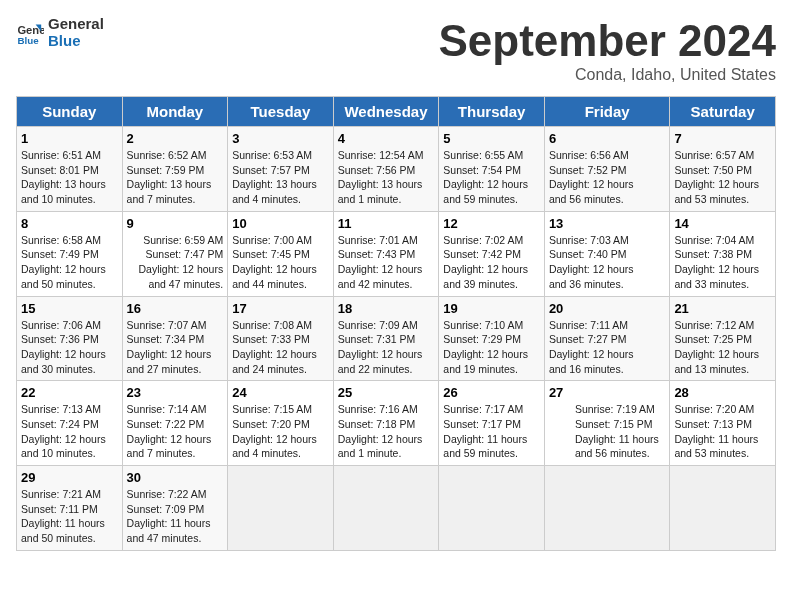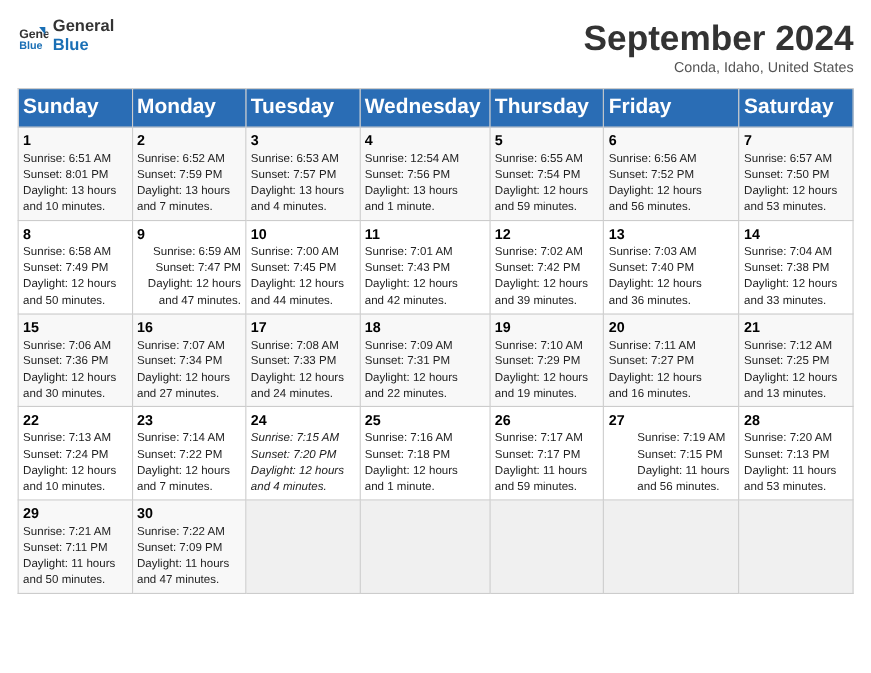--- a/index.html
+++ b/index.html
@@ -22,39 +22,39 @@
       gap: 4px;
     }
     .logo-icon {
       width: 28px;
       height: 28px;
     }
     .title-area {
       text-align: right;
     }
     .main-title {
-      font-size: 32px;
+      font-size: 44px;
       font-weight: bold;
       color: #333;
     }
     .subtitle {
-      font-size: 13px;
+      font-size: 16px;
       color: #555;
     }
     table {
       width: 100%;
       border-collapse: collapse;
       font-size: 11px;
     }
     thead tr th {
       background-color: #2a6db5;
       color: #fff;
       padding: 6px 4px;
-      text-align: left;
-      font-size: 19px;
+      text-align: center;
+      font-size: 15px;
       font-weight: bold;
       border: 1px solid #ccc;
     }
     tbody tr td {
       border: 1px solid #ccc;
       padding: 4px 4px;
       vertical-align: top;
       background: #fff;
       min-width: 100px;
     }
@@ -273,21 +273,21 @@
         </td>
         <td>
           <span class="day-num">23</span>
           <div class="day-info" style="white-space: pre-line;">Sunrise: 7:14 AM
 Sunset: 7:22 PM
 Daylight: 12 hours
 and 7 minutes.</div>
         </td>
         <td>
           <span class="day-num">24</span>
-          <div class="day-info" style="white-space: pre-line; font-style: italic;">Sunrise: 7:15 AM
+          <div class="day-info" style="white-space: pre-line;">Sunrise: 7:15 AM
 Sunset: 7:20 PM
 Daylight: 12 hours
 and 4 minutes.</div>
         </td>
         <td>
           <span class="day-num">25</span>
           <div class="day-info" style="white-space: pre-line;">Sunrise: 7:16 AM
 Sunset: 7:18 PM
 Daylight: 12 hours
 and 1 minute.</div>

